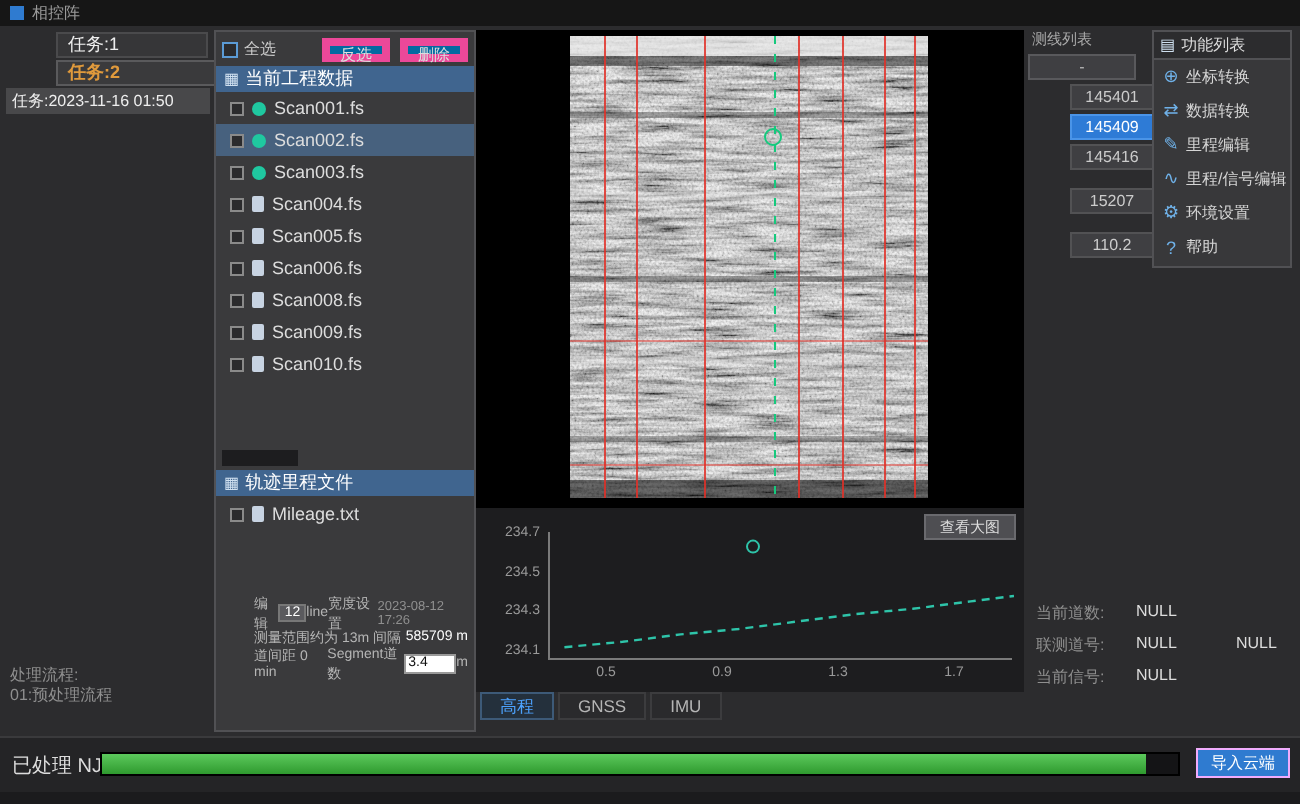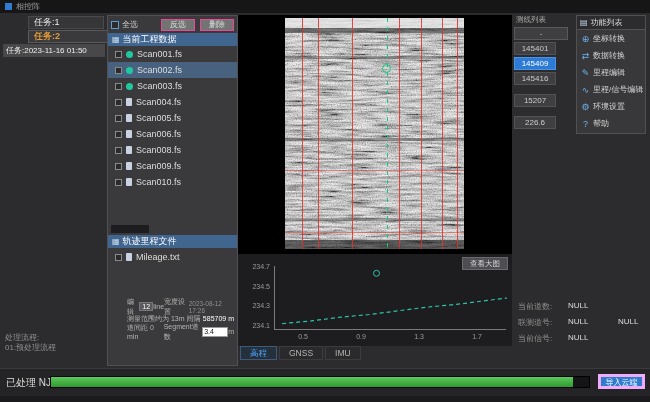--- a/index.html
+++ b/index.html
@@ -23,21 +23,21 @@
   #procnote1 { position:absolute; left:5px; top:332px; font-size:8px; color:#8f8f8f; }
   #procnote2 { position:absolute; left:5px; top:342px; font-size:8px; color:#8f8f8f; }
   
   #filepanel { position:absolute; left:107px; top:15px; width:131px; height:351px;
     background:#3a3a3c; border:1px solid #515154; }
   #fp-toolbar { position:absolute; left:0; right:0; top:0; height:17px;
     display:flex; align-items:center; gap:3px; padding:0 3px; }
   .cb { width:8px; height:8px; border:1px solid #8a8a8a; background:#2b2b2d; display:inline-block; flex:none; }
   .cb-blue { border-color:#5b9bd5; }
   .fp-lbl { font-size:8px; color:#ccc; }
-  .fp-btn { margin-left:auto; width:34px; height:12px; background:#737373; border:1px solid #ec4899;
+  .fp-btn { margin-left:auto; width:34px; height:12px; background:#0369a1; border:4px solid #ec4899;
     color:#ddd; font-size:8px; line-height:9px; font-family:inherit; }
   .fp-btn + .fp-btn { margin-left:2px; }
   .fp-header { position:absolute; left:0; right:0; height:13px; background:#40658f; color:#fff;
     font-size:9px; display:flex; align-items:center; gap:3px; padding-left:4px; }
   #fp-header1 { top:17px; }
   #fp-header2 { top:219px; }
   .hdr-ic { font-size:8px; color:#cfe0f0; }
   #scanlist { position:absolute; left:0; right:0; top:30px; height:178px; overflow:hidden; }
   .scan-row { height:16px; display:flex; align-items:center; gap:4px; padding-left:7px; color:#ddd; }
   .scan-row .cb { width:7px; height:7px; }
@@ -89,21 +89,21 @@
   
   #tabs { position:absolute; left:240px; top:346px; height:14px; display:flex; gap:2px; }
   .tab { padding:1px 9px; font-size:8.5px; color:#b5b5b5; background:#2a2a2c; border:1px solid #3c3c3e; }
   .tab.active { color:#4da3ff; background:#24303c; border-color:#3d5a78; }
   
   #linelist { position:absolute; left:514px; top:15px; width:56px; }
   #ll-header { font-size:7.5px; color:#aaa; padding-left:2px; }
   #ll-collapse { display:block; margin-top:2px; width:54px; height:13px; background:#3f3f42;
     border:1px solid #59595c; color:#bbb; font-size:8px; line-height:9px; font-family:inherit; }
   .ll-row { margin-top:2px; width:42px; height:13px; background:#3f3f42; border:1px solid #525254;
-    color:#ccc; font-size:8px; text-align:center; line-height:11px; }
+    color:#ccc; font-size:8px; text-align:center; line-height:11px;margin-left:21px; }
   .ll-row.sel { background:#2e7bd6; color:#fff; border-color:#4a94e8; }
   .ll-row.gap { margin-top:9px; }
   
   #funcpanel { position:absolute; left:576px; top:15px; width:70px; height:119px;
     background:#38383a; border:1px solid #515154; }
   #func-header { height:14px; background:#2c2c2e; display:flex; align-items:center; gap:3px;
     padding-left:3px; font-size:8px; color:#ddd; border-bottom:1px solid #515154; }
   .func-item { height:17px; display:flex; align-items:center; gap:3px; padding-left:4px;
     font-size:8px; color:#d5d5d5; }
   .fi-ic { color:#6fb1e8; font-size:9px; width:9px; text-align:center; flex:none; }
@@ -115,21 +115,21 @@
   .info-val { position:absolute; left:52px; color:#ddd; }
   .info-val2 { position:absolute; left:102px; color:#ddd; }
   
   #statusbar { position:absolute; left:0; top:368px; width:650px; height:28px;
     background:#242426; border-top:1px solid #3a3a3c; }
   #sb-label { position:absolute; left:6px; top:7px; font-size:10px; color:#ddd; }
   #progress-track { position:absolute; left:50px; top:7px; width:540px; height:12px;
     background:#141416; border:1px solid #000; }
   #progress-fill { height:100%; width:0; background:linear-gradient(#5cc95c,#2f9a2f); }
   #upload-btn { position:absolute; left:598px; top:5px; width:47px; height:15px; background:#2f7bd0;
-    border:3px solid #f0abfc; color:#fff; font-size:8px; font-family:inherit; }
+    border:1px solid #f0abfc; color:#fff; font-size:8px; font-family:inherit; }
   #bottomstrip { position:absolute; left:0; top:396px; width:650px; height:6px; background:#1b1b1d; }
 </style>
 </head>
 <body>
 
 <div id="app">
 
   <div id="titlebar">
     <span id="title-icon"></span>
     <span>相控阵</span>
@@ -297,21 +297,21 @@
     </div>
   </div>
 
   <div id="linelist">
     <div id="ll-header">测线列表</div>
     <button id="ll-collapse">-</button>
     <div class="ll-row">145401</div>
     <div class="ll-row sel">145409</div>
     <div class="ll-row">145416</div>
     <div class="ll-row gap">15207</div>
-    <div class="ll-row gap">226.6</div>
+    <div class="ll-row gap">110.2</div>
   </div>
 
   <div id="funcpanel">
     <div id="func-header">
       <span class="hdr-ic">▤</span>
       <span>功能列表</span>
     </div>
     <div class="func-item">
         <span class="fi-ic">⊕</span>
         <span>坐标转换</span>

